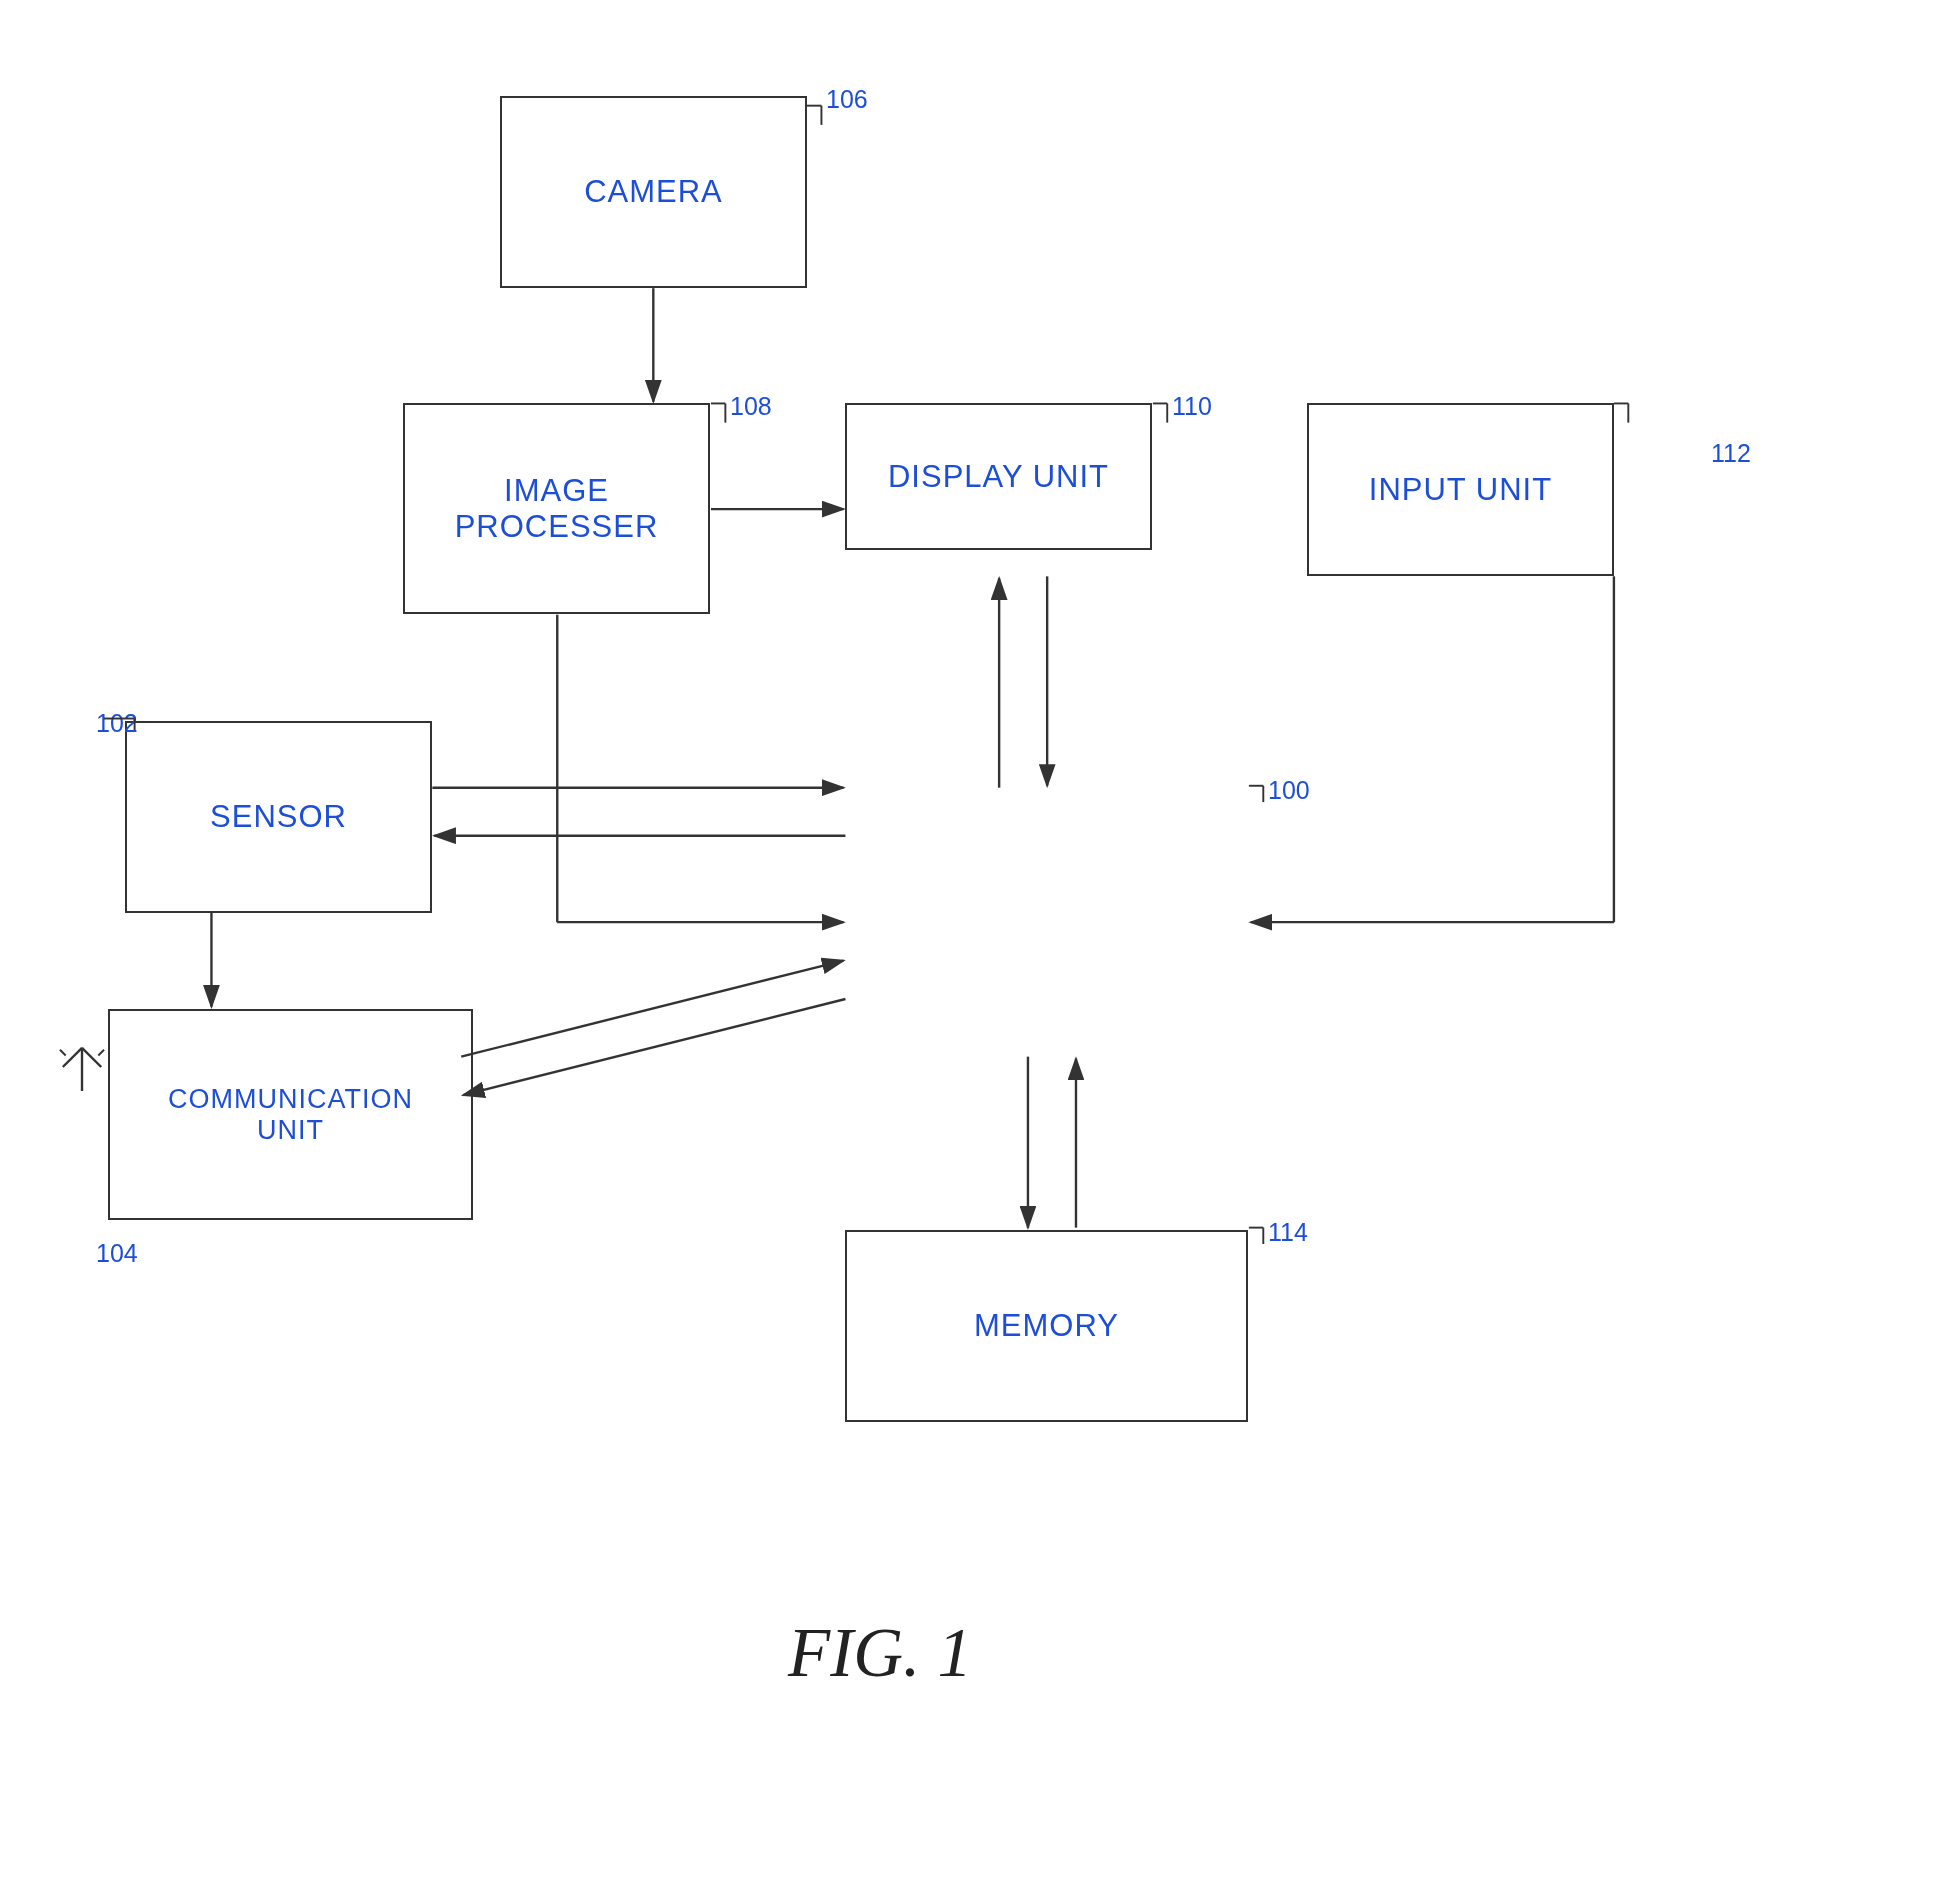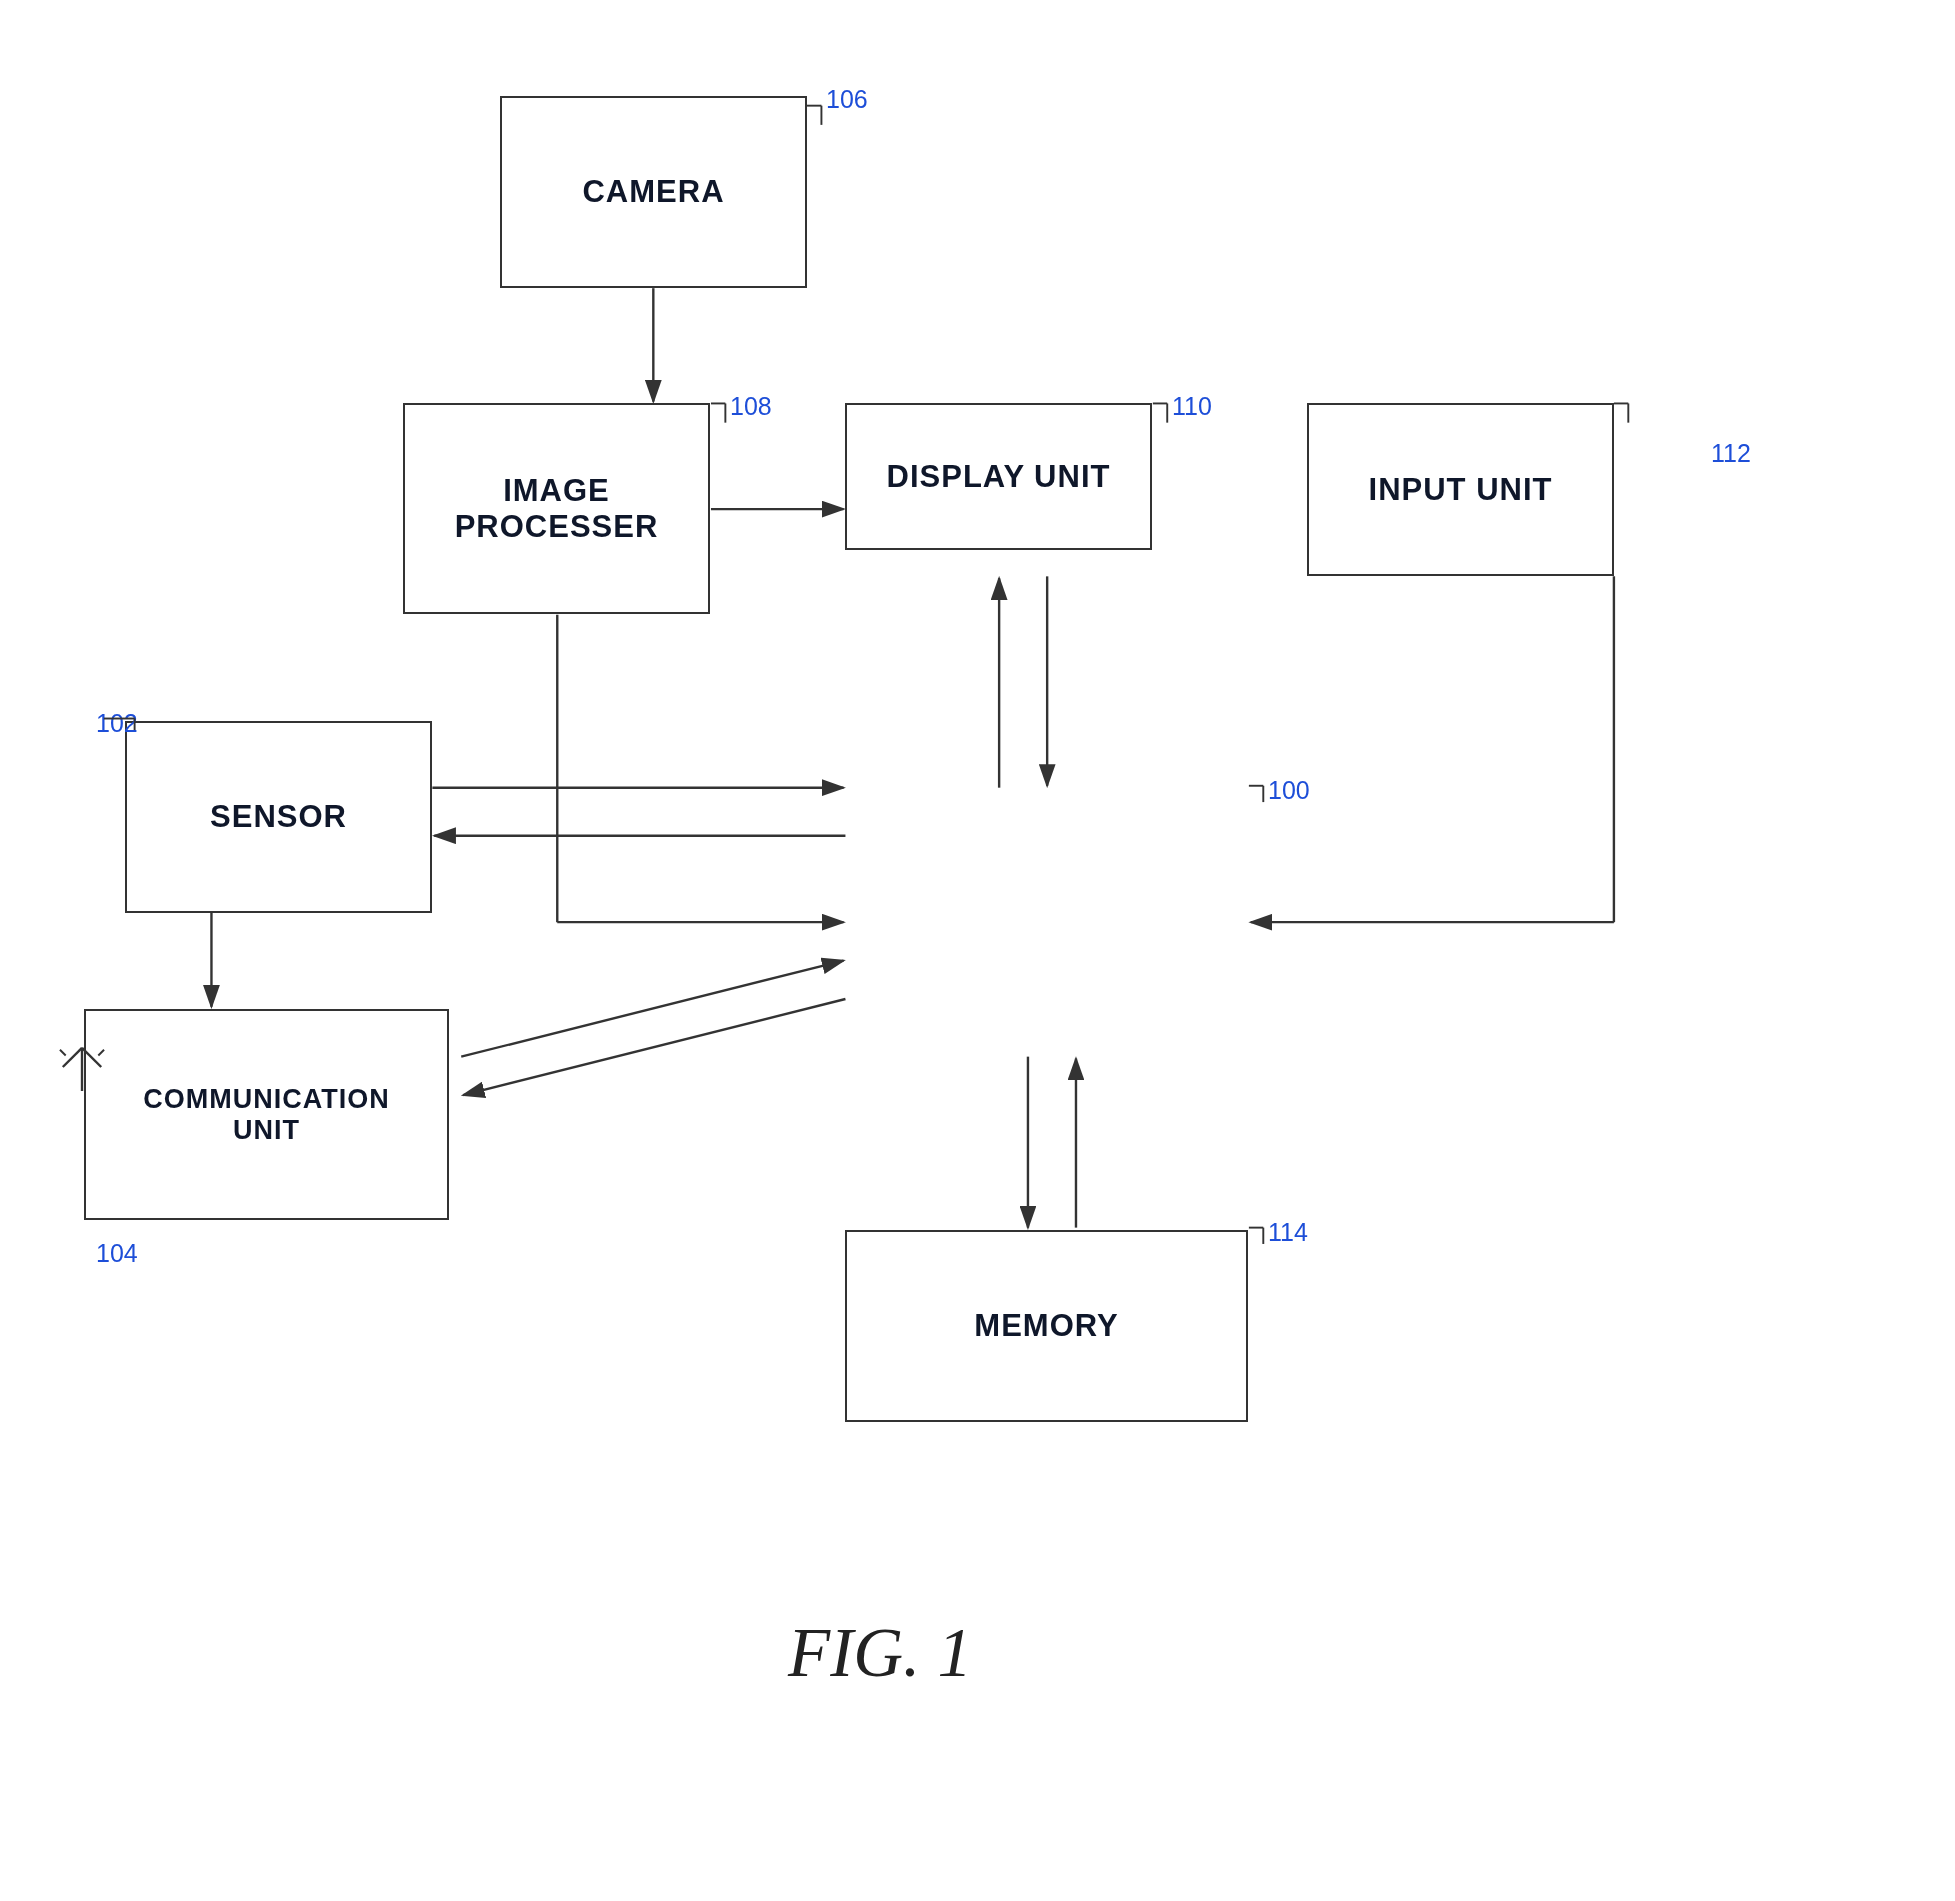--- a/index.html
+++ b/index.html
@@ -21,23 +21,23 @@
 
     .block {
       position: absolute;
       border: 2.9px solid #333;
       background: #ffffff;
       display: flex;
       align-items: center;
       justify-content: center;
       text-align: center;
       font-size: 31px;
-      font-weight: bold;
+      font-weight: normal;
       letter-spacing: 1px;
-      color: #0f172a;
+      color: #1d4ed8;
     }
 
     .label-ref {
       position: absolute;
       font-size: 25px;
       color: #1d4ed8;
       font-weight: normal;
     }
 
     
@@ -86,21 +86,21 @@
   <div class="block" style="left: 1307px; top: 403px; width: 307px; height: 173px;">
     <span>INPUT UNIT</span>
   </div>
   <span class="label-ref" style="left: 1711px; top: 392px; margin-top: 47px;">112</span>
 
   <div class="block" style="left: 125px; top: 721px; width: 307px; height: 192px;">
     <span>SENSOR</span>
   </div>
   <span class="label-ref" style="left: 96px; top: 709px;">102</span>
 
-  <div class="block" style="left: 84px; top: 1009px; width: 365px; height: 211px;">
+  <div class="block" style="left: 108px; top: 1009px; width: 365px; height: 211px;">
     <span style="white-space:pre-line; font-size:27px;">COMMUNICATION
 UNIT</span>
   </div>
   <span class="label-ref" style="left: 96px; top: 1239px; text-align: right;">104</span>
 
   <span class="label-ref" style="left: 1268px; top: 776px;">100</span>
 
   <div class="block" style="left: 845px; top: 1230px; width: 403px; height: 192px;">
     <span>MEMORY</span>
   </div>

